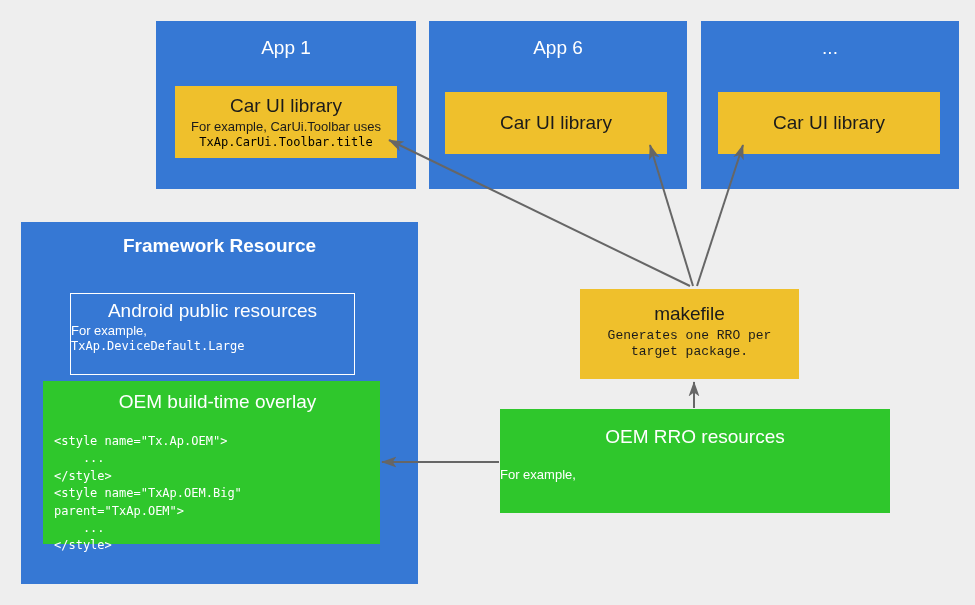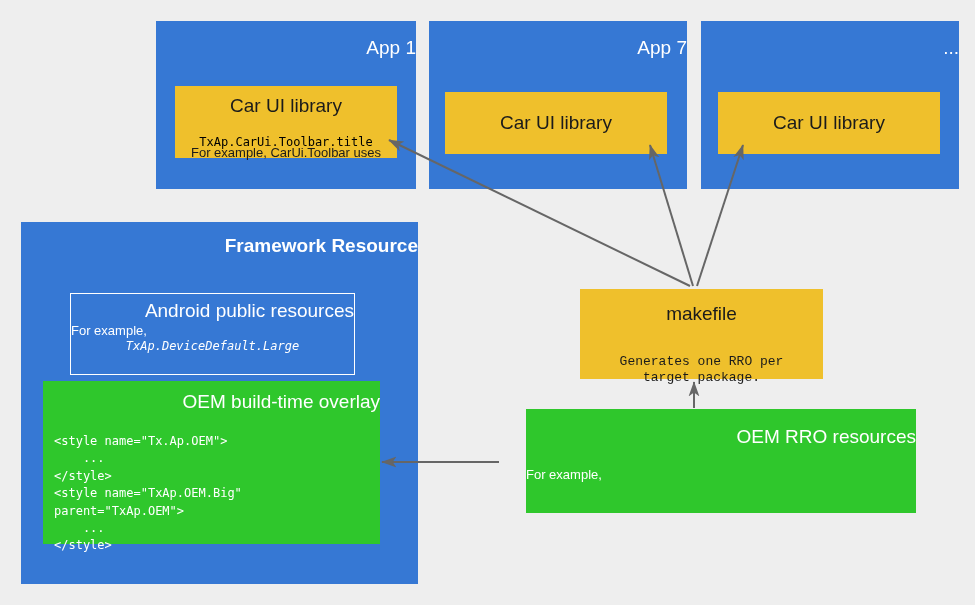--- a/index.html
+++ b/index.html
@@ -23,57 +23,54 @@
     box-sizing: border-box;
   }
   .blue   { background: #3678d4; }
   .yellow { background: #efc02c; }
   .green  { background: #2fc72c; }
 
   .title-white {
     color: #ffffff;
     font-size: 19px;
     line-height: 1.15;
-    text-align: right;
+    text-align: center;
     font-weight: normal;
   }
   .title-dark {
     color: #1b1b1b;
     font-size: 19px;
     line-height: 1.15;
     text-align: center;
     font-weight: normal;
   }
   .sub-dark {
     color: #1b1b1b;
     font-size: 13px;
     line-height: 1.25;
     text-align: center;
-    margin-top: 26px;
   }
   .sub-white {
     color: #ffffff;
     font-size: 13px;
     line-height: 1.25;
     text-align: left;
   }
   .mono-dark {
     color: #000000;
     font-family: "DejaVu Sans Mono", monospace;
     font-size: 12px;
     line-height: 1.3;
     text-align: center;
   }
   .mono-white {
     color: #ffffff;
     font-family: "DejaVu Sans Mono", monospace;
     font-size: 12px;
     line-height: 1.3;
-    text-align: center;
-    font-style: italic;
   }
   .code-white {
     color: #ffffff;
     font-family: "DejaVu Sans Mono", monospace;
     font-size: 12px;
     line-height: 1.45;
     text-align: left;
     white-space: pre;
   }
 
@@ -109,25 +106,25 @@
   }
   #androidpub .title-white { position: absolute; left: 0; right: 0; top: 6px; }
   #androidpub .sub-white   { position: absolute; left: 0; right: 0; top: 29px; }
   #androidpub .mono-white  { position: absolute; left: 0; right: 0; top: 45px; }
 
   #oemoverlay { left: 43px; top: 381px; width: 337px; height: 163px; }
   #oemoverlay .ov-title { position: absolute; left: 0; right: 0; top: 10px; padding-left: 12px; }
   #oemoverlay .ov-code  { position: absolute; left: 11px; top: 52px; }
 
   
-  #makefile { left: 580px; top: 289px; width: 243px; height: 90px; }
+  #makefile { left: 580px; top: 289px; width: 219px; height: 90px; }
   #makefile .title-dark { position: absolute; left: 0; right: 0; top: 14px; }
   #makefile .sub-dark   { position: absolute; left: 14px; right: 14px; top: 39px; font-family: Liberation Mono, monospace; }
 
-  #oemrro { left: 500px; top: 409px; width: 390px; height: 104px; margin-left: 26px; }
+  #oemrro { left: 500px; top: 409px; width: 390px; height: 104px; }
   #oemrro .title-white { position: absolute; left: 0; right: 0; top: 17px; }
   #oemrro .sub-white   { position: absolute; left: 0; right: 0; top: 58px; }
   #oemrro .mono-white  { position: absolute; left: 0; right: 0; top: 74px; }
 
   #arrows {
     position: absolute;
     left: 0; top: 0;
     width: 975px; height: 605px;
     pointer-events: none;
   }
@@ -140,21 +137,21 @@
   <div class="box blue" id="app1">
     <div class="title-white app-title">App 1</div>
   </div>
   <div class="box yellow" id="app1lib">
     <div class="title-dark">Car UI library</div>
     <div class="sub-dark">For example, CarUi.Toolbar uses</div>
     <div class="mono-dark">TxAp.CarUi.Toolbar.title</div>
   </div>
 
   <div class="box blue" id="app2">
-    <div class="title-white app-title">App 7</div>
+    <div class="title-white app-title">App 6</div>
   </div>
   <div class="box yellow" id="app2lib">
     <div class="title-dark lib-center">Car UI library</div>
   </div>
 
   <div class="box blue" id="app3">
     <div class="title-white app-title">...</div>
   </div>
   <div class="box yellow" id="app3lib">
     <div class="title-dark lib-center">Car UI library</div>

